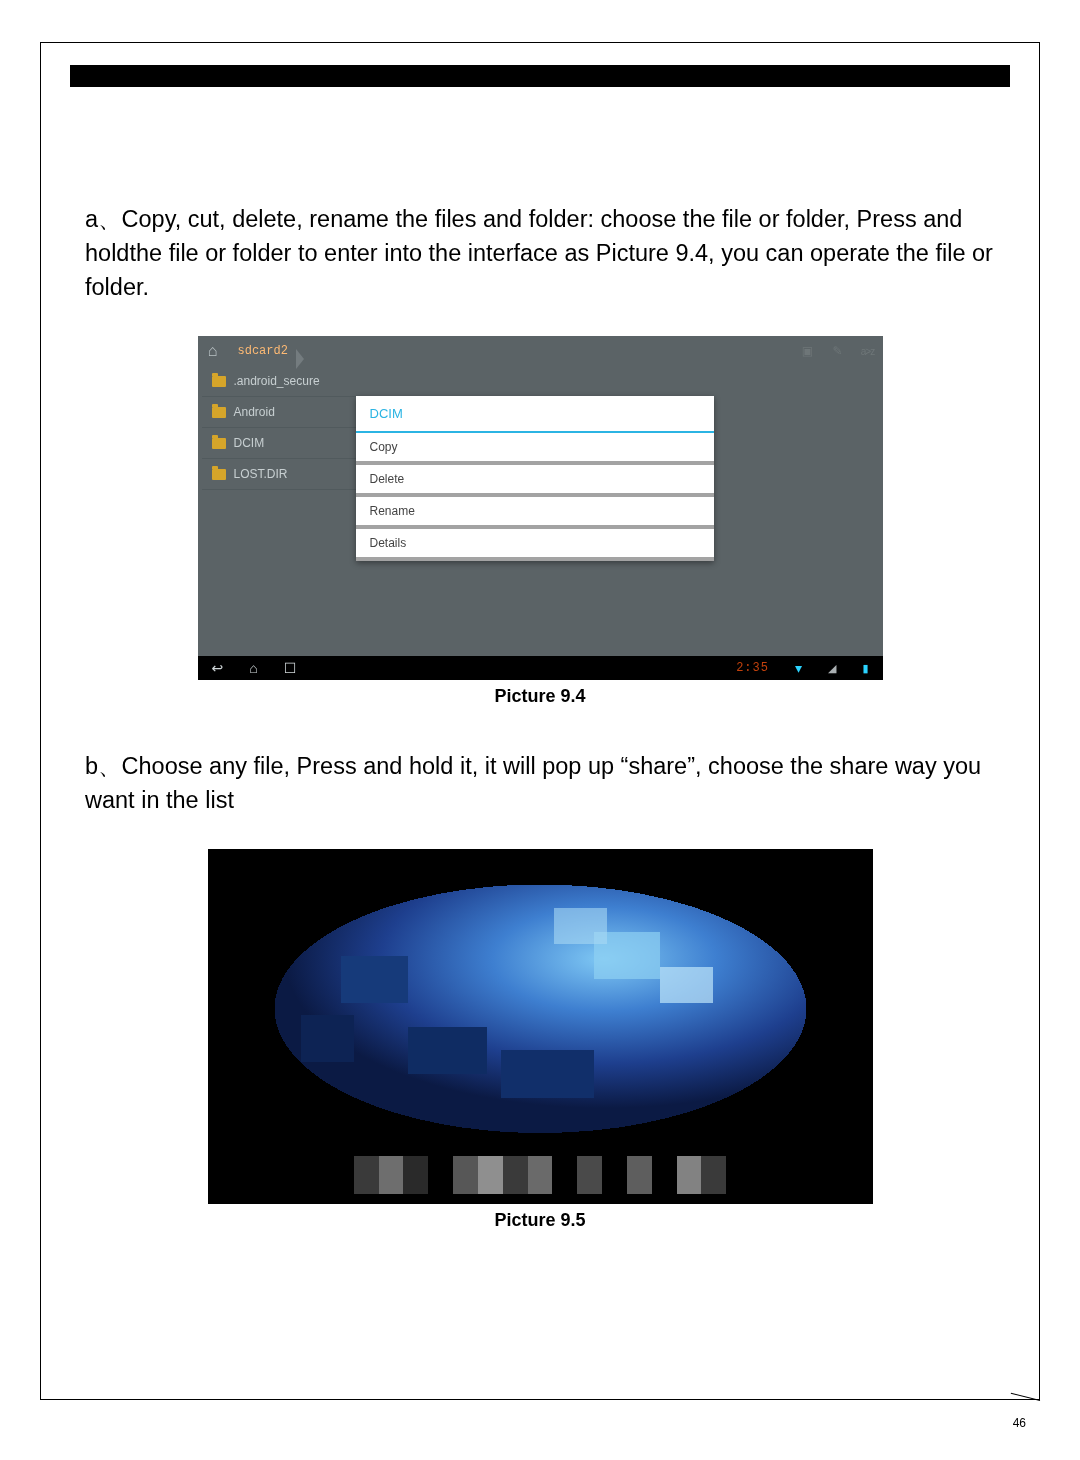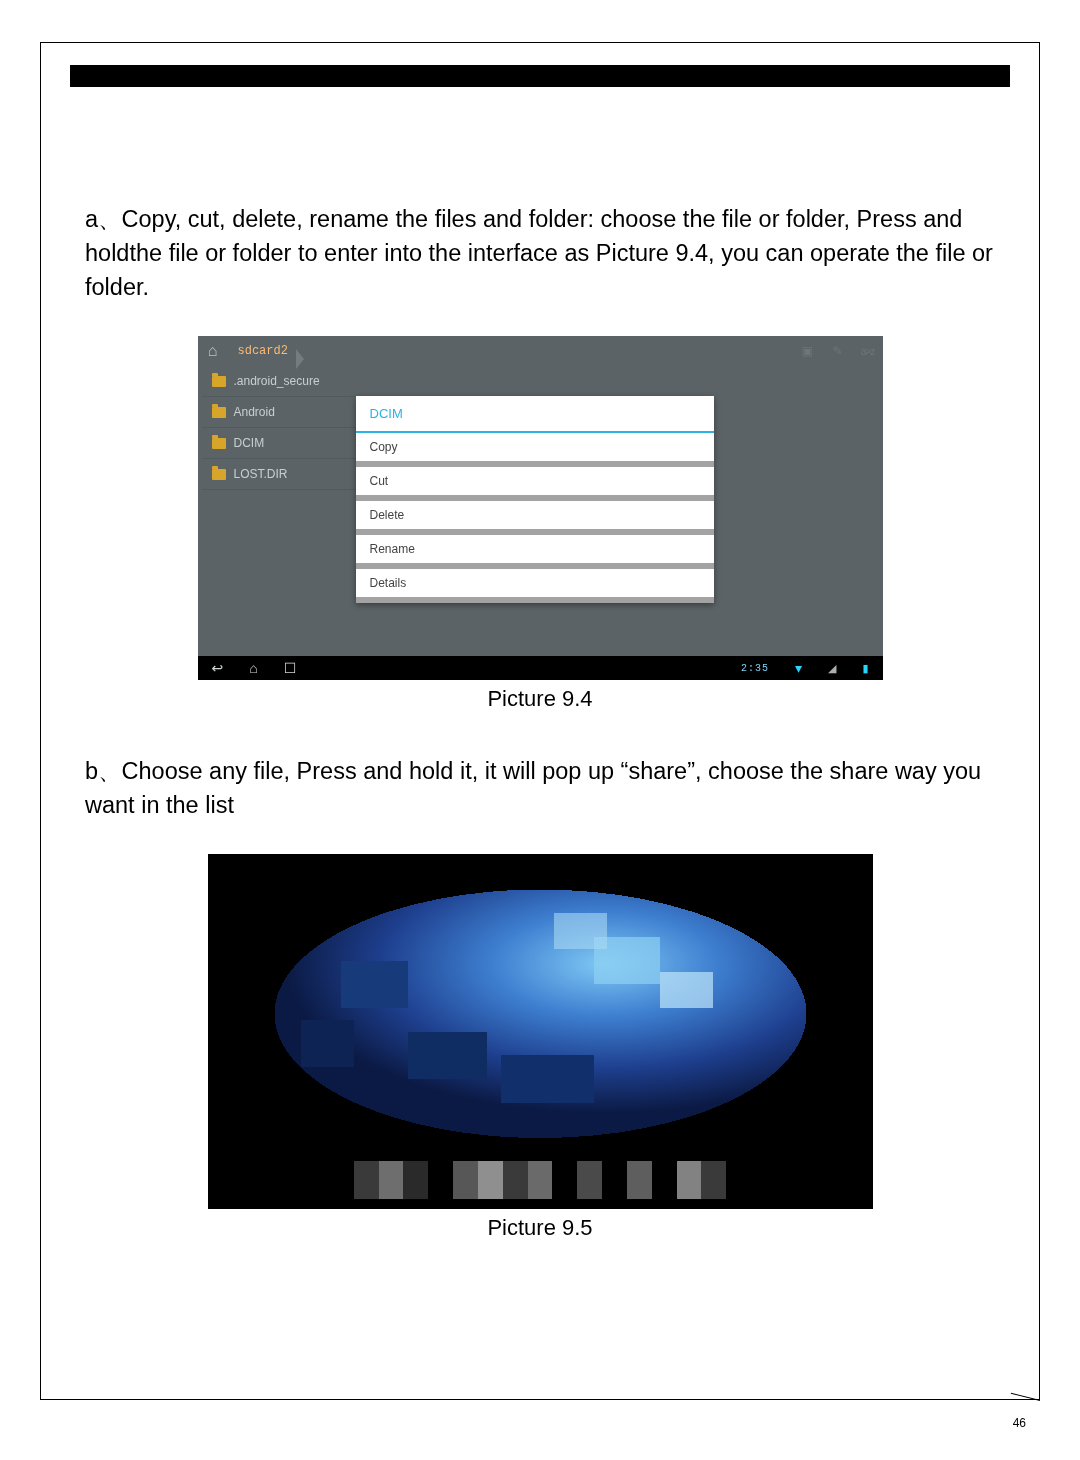--- a/index.html
+++ b/index.html
@@ -33,23 +33,24 @@
     left:85px; right:85px; top:170px;
   }
   .para1, .para2 {
     font-size:23.5px;
     line-height:1.45;
     margin-bottom:32px;
     margin-top:32px;
   }
   .caption {
     text-align:center;
-    font-size:22px;
+    font-size:18px;
     margin-top:6px;
     margin-bottom:42px;
+    font-weight:bold;
   }
   .page-num {
     position:absolute;
     right:54px; bottom:30px;
     font-size:12px;
   }
 
   
   .shot1 { width: 685px; margin: 0 auto; background:#000; }
   .shot1-inner { background:#5b6366; position:relative; height:320px; }
@@ -83,28 +84,28 @@
   .popup {
     position:absolute; left:158px; top:60px; width:358px;
     background:#fff; font-size:12px; color:#444;
     box-shadow:0 2px 6px rgba(0,0,0,.4);
   }
   .popup .title{
     padding:10px 14px; color:#2bb4e3; font-size:13px;
     border-bottom:2px solid #2bb4e3;
   }
   .popup .opt{
-    padding:7px 14px; border-bottom:6px solid #a3a3a3;
+    padding:7px 14px; border-bottom:4px solid #a3a3a3;
   }
   .navbar {
     height:24px; background:#000; display:flex; align-items:center; gap:26px;
     padding:0 14px; color:#cfd6d8; font-size:14px;
   }
   .navbar .grow{ flex:1; }
-  .clock{ color:#7dd3fc; font-family:"Courier New",monospace; font-size:10px; letter-spacing:1px; }
+  .clock{ color:#c2410c; font-family:"Courier New",monospace; font-size:12px; letter-spacing:1px; }
   .wifi{ color:#2bd3ff; }
   .sig{ color:#aab0b2; font-size:11px; }
   .batt{ color:#2bd3ff; font-size:11px; }
 
   
   .shot2 { width:665px; margin:0 auto; }
   .shot2 .canvas{
     background:#000; height:355px; position:relative; overflow:hidden;
     image-rendering: pixelated;
   }
@@ -157,21 +158,20 @@
             <span>DCIM</span>
           </div>
         <div class="row">
             <span class="folder-icon"></span>
             <span>LOST.DIR</span>
           </div>
       </div>
       <div class="popup">
         <div class="title">DCIM</div>
         <div class="opt">Copy</div>
-        <div class="opt">Cut</div>
         <div class="opt">Delete</div>
         <div class="opt">Rename</div>
         <div class="opt">Details</div>
       </div>
     </div>
     <div class="navbar">
       <span>↩</span>
       <span>⌂</span>
       <span>☐</span>
       <span class="grow"></span>

